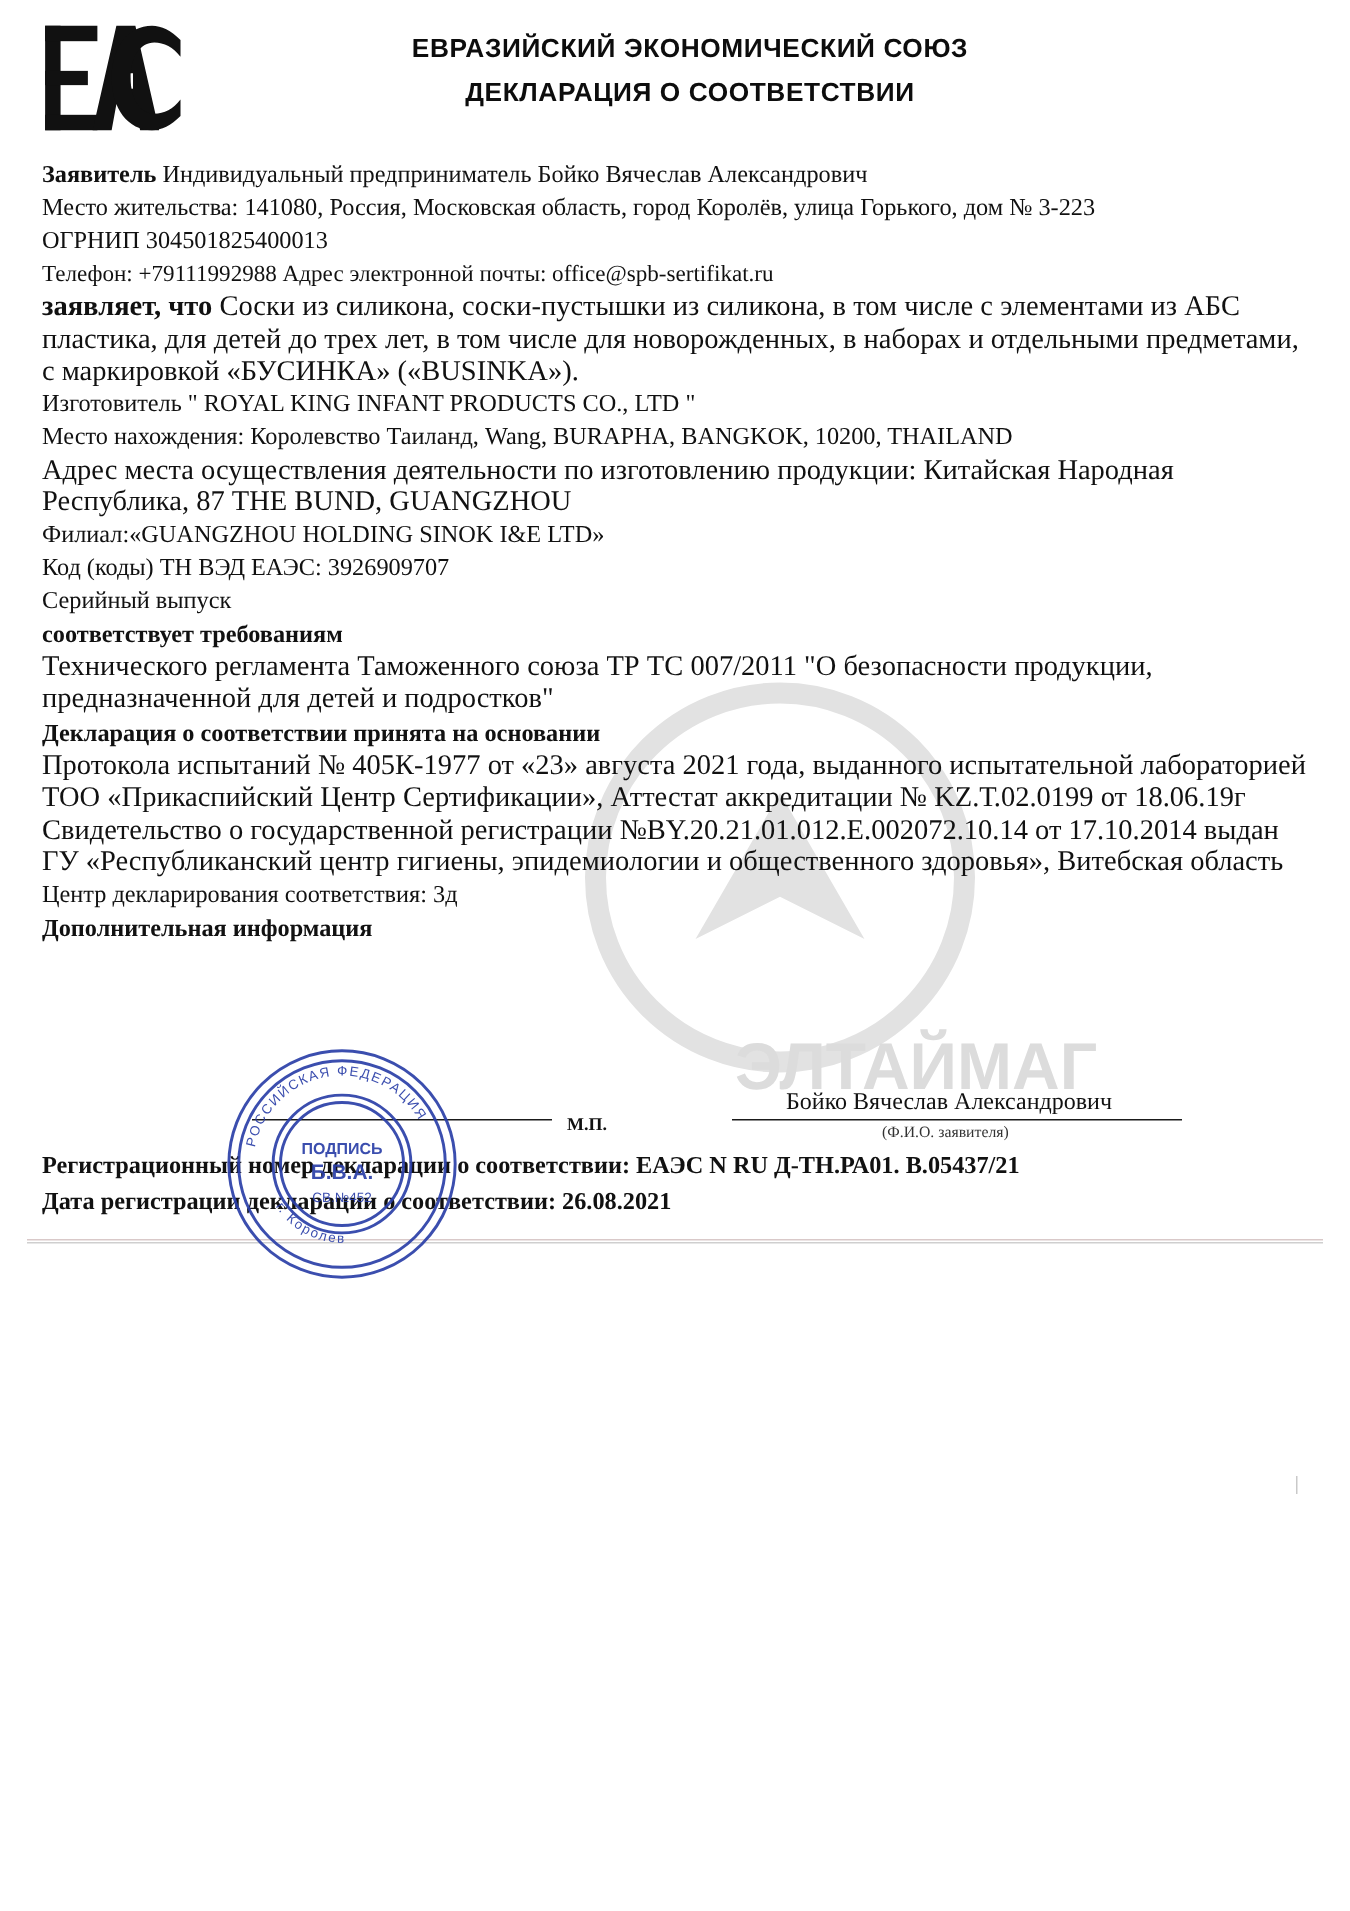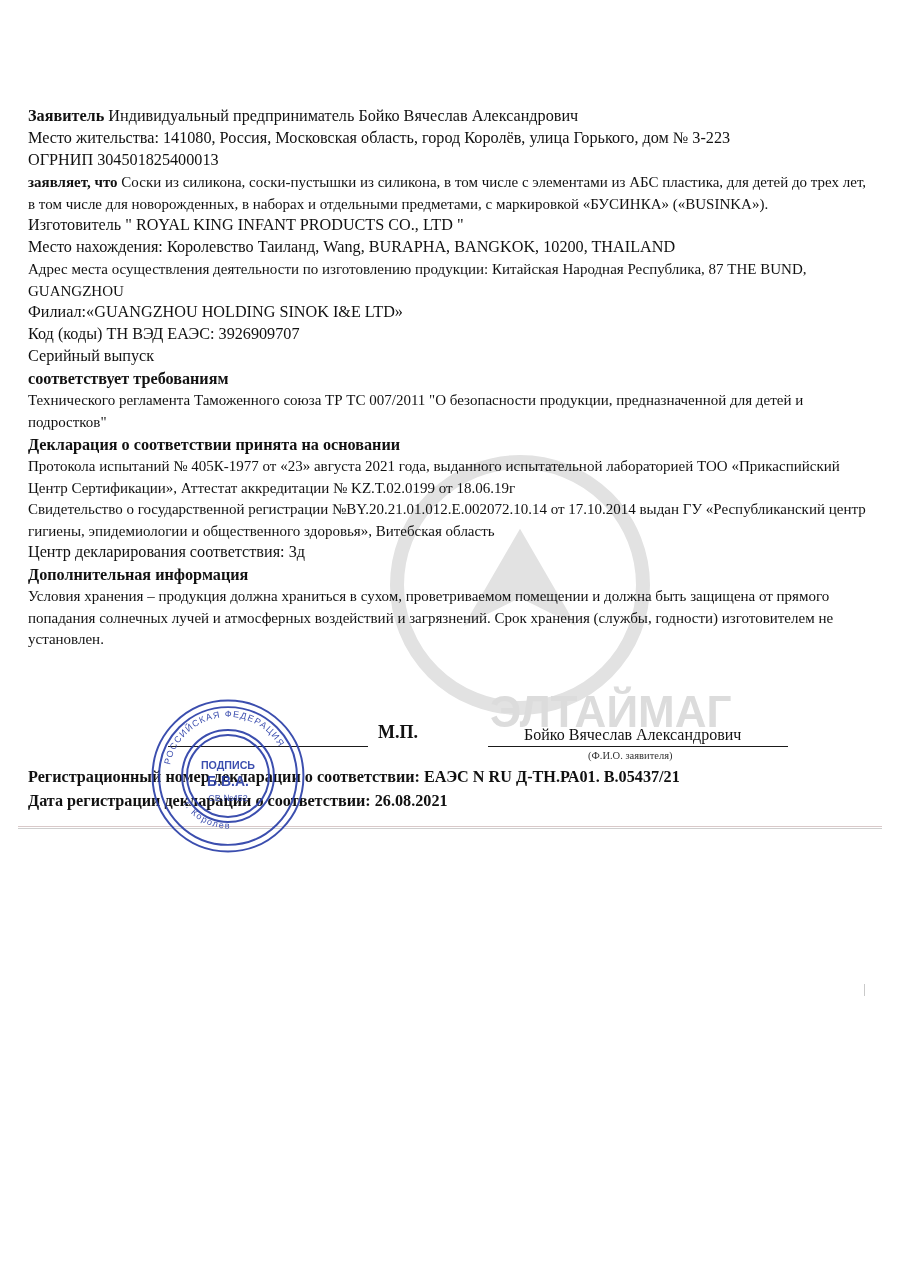--- a/index.html
+++ b/index.html
@@ -127,21 +127,21 @@
     font-size: 15.4px;
   }
   .b {
     font-weight: bold;
     text-align: right;
   }
   .blk {
     margin-top: 1px;
   }
   .para {
-    font-size: 15px;
+    font-size: 19px;
     line-height: 21.5px;
     margin: 0;
   }
   .section-head {
     font-size: 16.2px;
     font-weight: bold;
     line-height: 21px;
     margin: 2px 0 0 0;
   }
 
@@ -161,22 +161,22 @@
     position: absolute;
     left: 28px;
     top: 712px;
     width: 846px;
     height: 100px;
     z-index: 3;
   }
   .mp {
     position: absolute;
     left: 350px;
-    top: 10px;
-    font-size: 18px;
+    top: 30px;
+    font-size: 12px;
     font-weight: bold;
   }
   .sign-line-left {
     position: absolute;
     left: 140px;
     top: 34px;
     width: 200px;
     border-bottom: 1.3px solid #1a1a1a;
   }
   .sign-line-right {
@@ -253,47 +253,64 @@
 <div class="page">
 
   <div class="watermark">
     <div class="wm-circle"></div>
     <svg class="wm-arrow" viewBox="0 0 100 100">
       <path d="M50 6 L94 82 L50 60 L6 82 Z" fill="#e2e2e2"></path>
     </svg>
     <div class="wm-text">ЭЛТАЙМАГ</div>
   </div>
 
+  <div class="header">
+    <svg class="eac-mark" viewBox="0 0 120 96">
+      <g fill="#111111">
+        <rect x="2" y="4" width="13" height="88"></rect>
+        <rect x="2" y="4" width="44" height="13"></rect>
+        <rect x="2" y="42" width="36" height="12"></rect>
+        <rect x="2" y="79" width="44" height="13"></rect>
+        <polygon points="62,4 78,4 98,92 82,92 77,70 62,70 58,92 42,92"></polygon>
+        <rect x="64" y="44" width="12" height="13" fill="#ffffff"></rect>
+        <path d="M118 16 L118 30 C112 22 104 18 96 18 C84 18 76 30 76 48 C76 66 84 78 96 78 C104 78 112 74 118 66 L118 80 C110 88 102 92 94 92 C74 92 60 74 60 48 C60 22 74 4 94 4 C102 4 110 8 118 16 Z" transform="translate(-2,0)"></path>
+      </g>
+    </svg>
+    <div class="header-titles">
+      <div class="header-title-1">ЕВРАЗИЙСКИЙ ЭКОНОМИЧЕСКИЙ СОЮЗ</div>
+      <div class="header-title-2">ДЕКЛАРАЦИЯ О СООТВЕТСТВИИ</div>
+    </div>
+  </div>
 
   <div class="content">
 
     <p class="line"><span class="b">Заявитель</span><span> Индивидуальный предприниматель Бойко Вячеслав Александрович</span></p>
 
     <p class="line">Место жительства: 141080, Россия, Московская область, город Королёв, улица Горького, дом № 3-223</p>
     <p class="line">ОГРНИП 304501825400013</p>
+    <p class="line small">Телефон: +79111992988 Адрес электронной почты: office@spb-sertifikat.ru</p>
 
     <p class="para blk"><span class="b">заявляет, что</span><span> Соски из силикона, соски-пустышки из силикона, в том числе с элементами из АБС пластика, для детей до трех лет, в том числе для новорожденных, в наборах и отдельными предметами, с маркировкой «БУСИНКА» («BUSINKA»).</span></p>
 
     <p class="line">Изготовитель " ROYAL KING INFANT PRODUCTS CO., LTD "</p>
     <p class="line">Место нахождения: Королевство Таиланд, Wang, BURAPHA, BANGKOK, 10200, THAILAND</p>
     <p class="para">Адрес места осуществления деятельности по изготовлению продукции: Китайская Народная Республика, 87 THE BUND, GUANGZHOU</p>
     <p class="line">Филиал:«GUANGZHOU HOLDING SINOK I&amp;E LTD»</p>
     <p class="line">Код (коды) ТН ВЭД ЕАЭС: 3926909707</p>
     <p class="line">Серийный выпуск</p>
 
     <p class="section-head">соответствует требованиям</p>
     <p class="para">Технического регламента Таможенного союза ТР ТС 007/2011 "О безопасности продукции, предназначенной для детей и подростков"</p>
 
     <p class="section-head">Декларация о соответствии принята на основании</p>
     <p class="para">Протокола испытаний № 405К-1977 от «23» августа 2021 года, выданного испытательной лабораторией ТОО «Прикаспийский Центр Сертификации», Аттестат аккредитации № KZ.Т.02.0199 от 18.06.19г</p>
     <p class="para">Свидетельство о государственной регистрации №BY.20.21.01.012.Е.002072.10.14 от 17.10.2014 выдан ГУ «Республиканский центр гигиены, эпидемиологии и общественного здоровья», Витебская область</p>
     <p class="line">Центр декларирования соответствия: 3д</p>
 
     <p class="section-head">Дополнительная информация</p>
-    <p class="para">Условия хранения – продукция должна храниться в сухом, проветриваемом помещении и должна быть защищена от прямого попадания солнечных лучей и атмосферных воздействий и загрязнений. Срок хранения (службы, годности) изготовителем не установлен.</p>
   </div>
 
 
   <div class="sign-block">
     <div class="sign-line-left"></div>
     <div class="mp">М.П.</div>
     <div class="sign-name">Бойко Вячеслав Александрович</div>
     <div class="sign-line-right"></div>
     <div class="sign-caption">(Ф.И.О. заявителя)</div>
     <div class="reg-num">Регистрационный номер декларации о соответствии:  ЕАЭС N RU Д-TH.РА01. В.05437/21</div>

